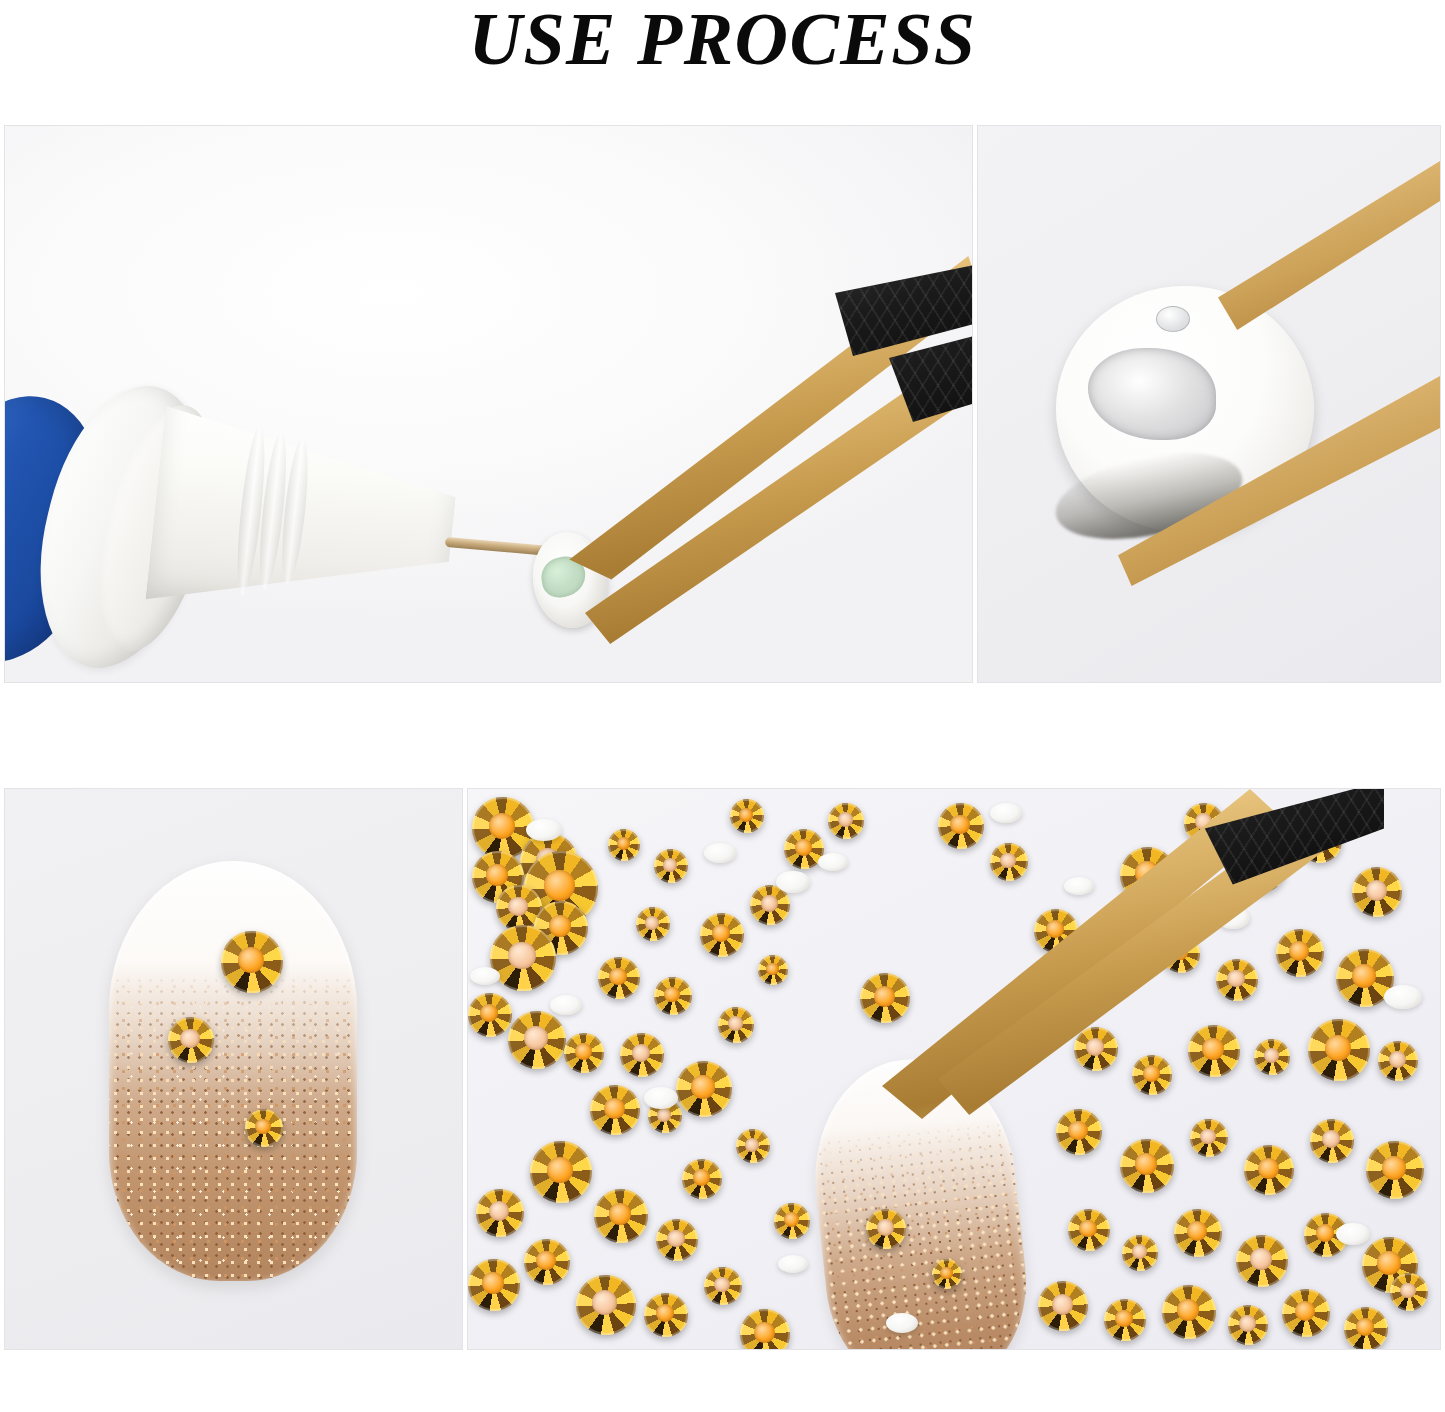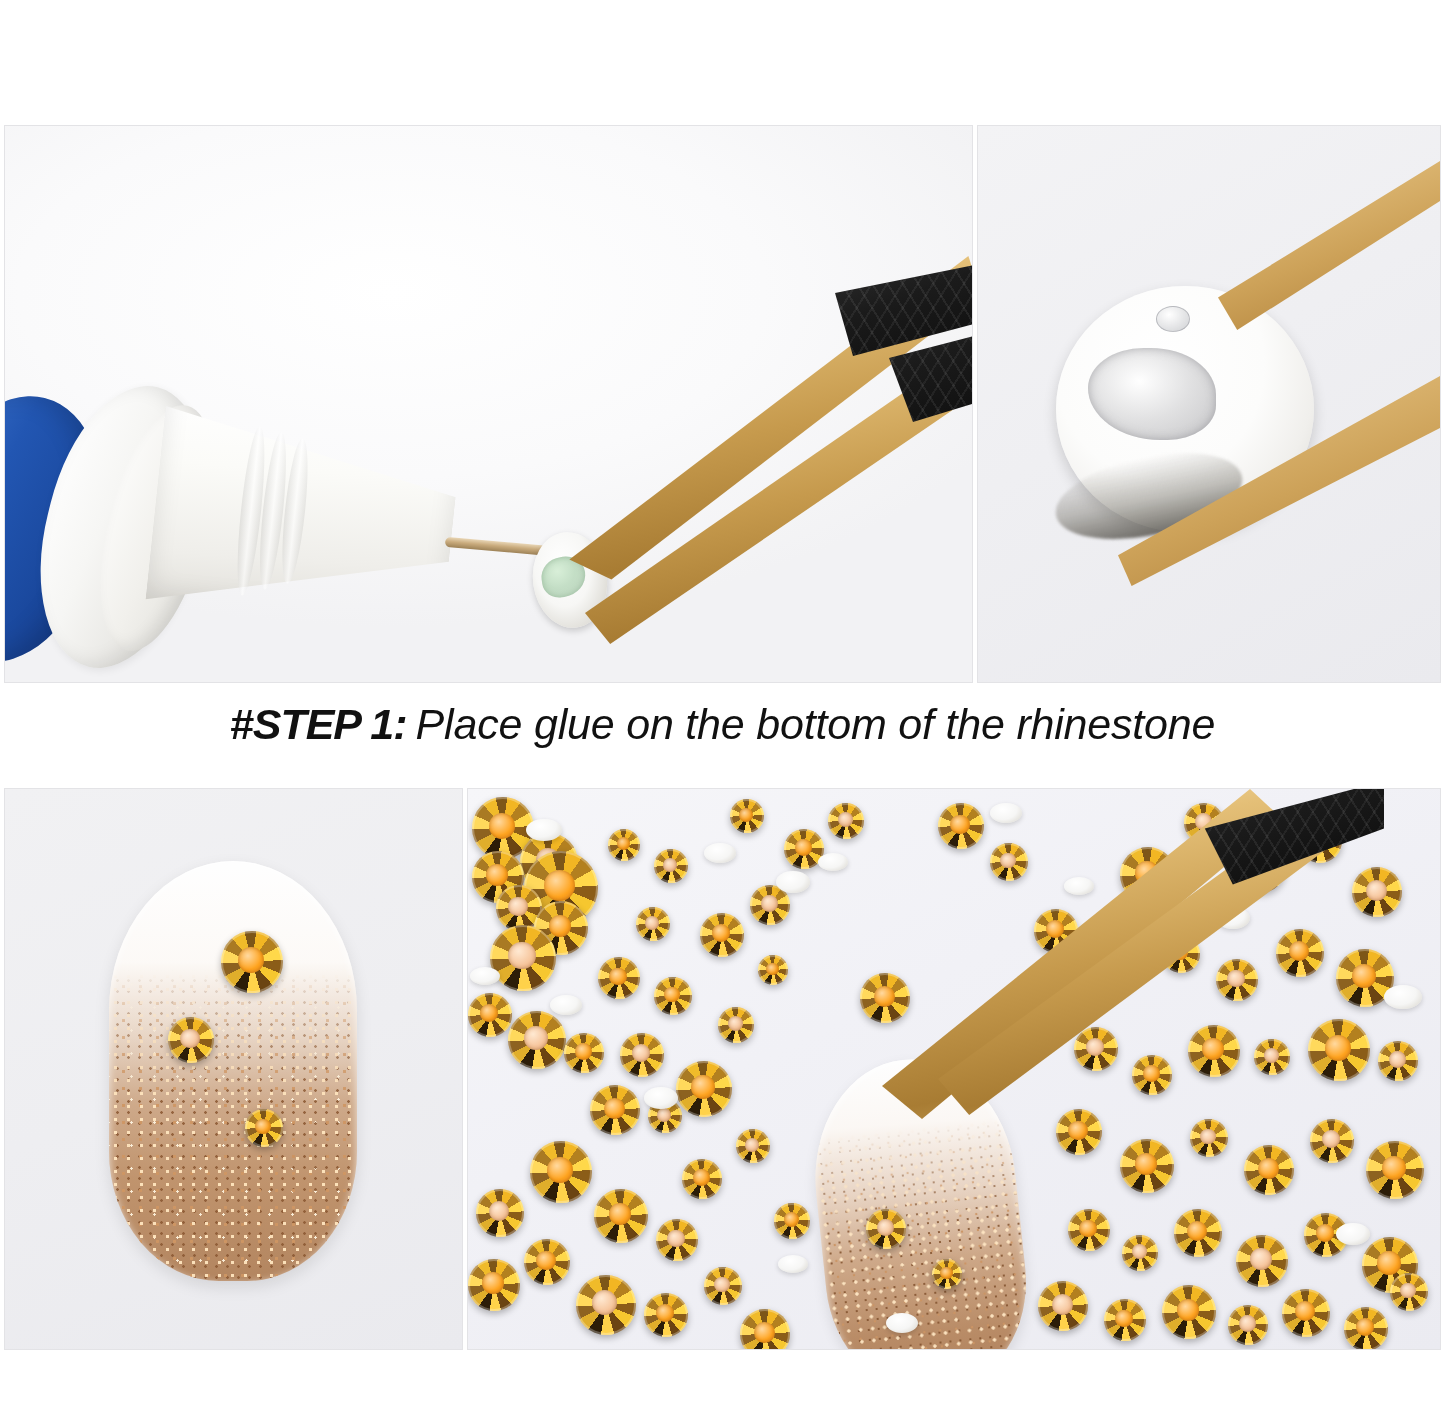--- a/index.html
+++ b/index.html
@@ -392,20 +392,21 @@
     left: 470px; top: 26px;
     width: 390px; height: 300px;
     clip-path: polygon(93% 0%, 100% 11%, 8% 100%, 0% 88%);
   }
 </style>
 </head>
 <body>
 
 <div id="page">
 
+  <div class="title">USE PROCESS</div>
 
   <div class="row" id="row1">
 
     <div class="panel" id="panel-glue">
       <div class="photo-bg-white"></div>
 
       <div class="glue-blue"></div>
       <div class="glue-collar"></div>
       <div class="glue-collar2"></div>
       <div class="glue-nozzle"></div>
@@ -431,23 +432,20 @@
         <div class="glue-smear"></div>
         <div class="glue-dot"></div>
         <div class="silver-rim"></div>
       </div>
 
       <div class="tw-wood" id="tw3"></div>
       <div class="tw-wood" id="tw4"></div>
     </div>
   </div>
 
-  <div class="caption" id="caption1">
-    <span class="step">#STEP 1:</span><span class="body">Place glue on the bottom of the rhinestone</span>
-  </div>
 
   <div class="row" id="row2">
 
     <div class="panel" id="panel-nail">
       <div class="nail-bg"></div>
       <div class="nail">
         <div class="glitter"></div>
       </div>
       <div class="gem" style="left:216px; top:142px; width:62px; height:62px;"></div>
       <div class="gem pale" style="left:163px; top:228px; width:46px; height:46px;"></div>

